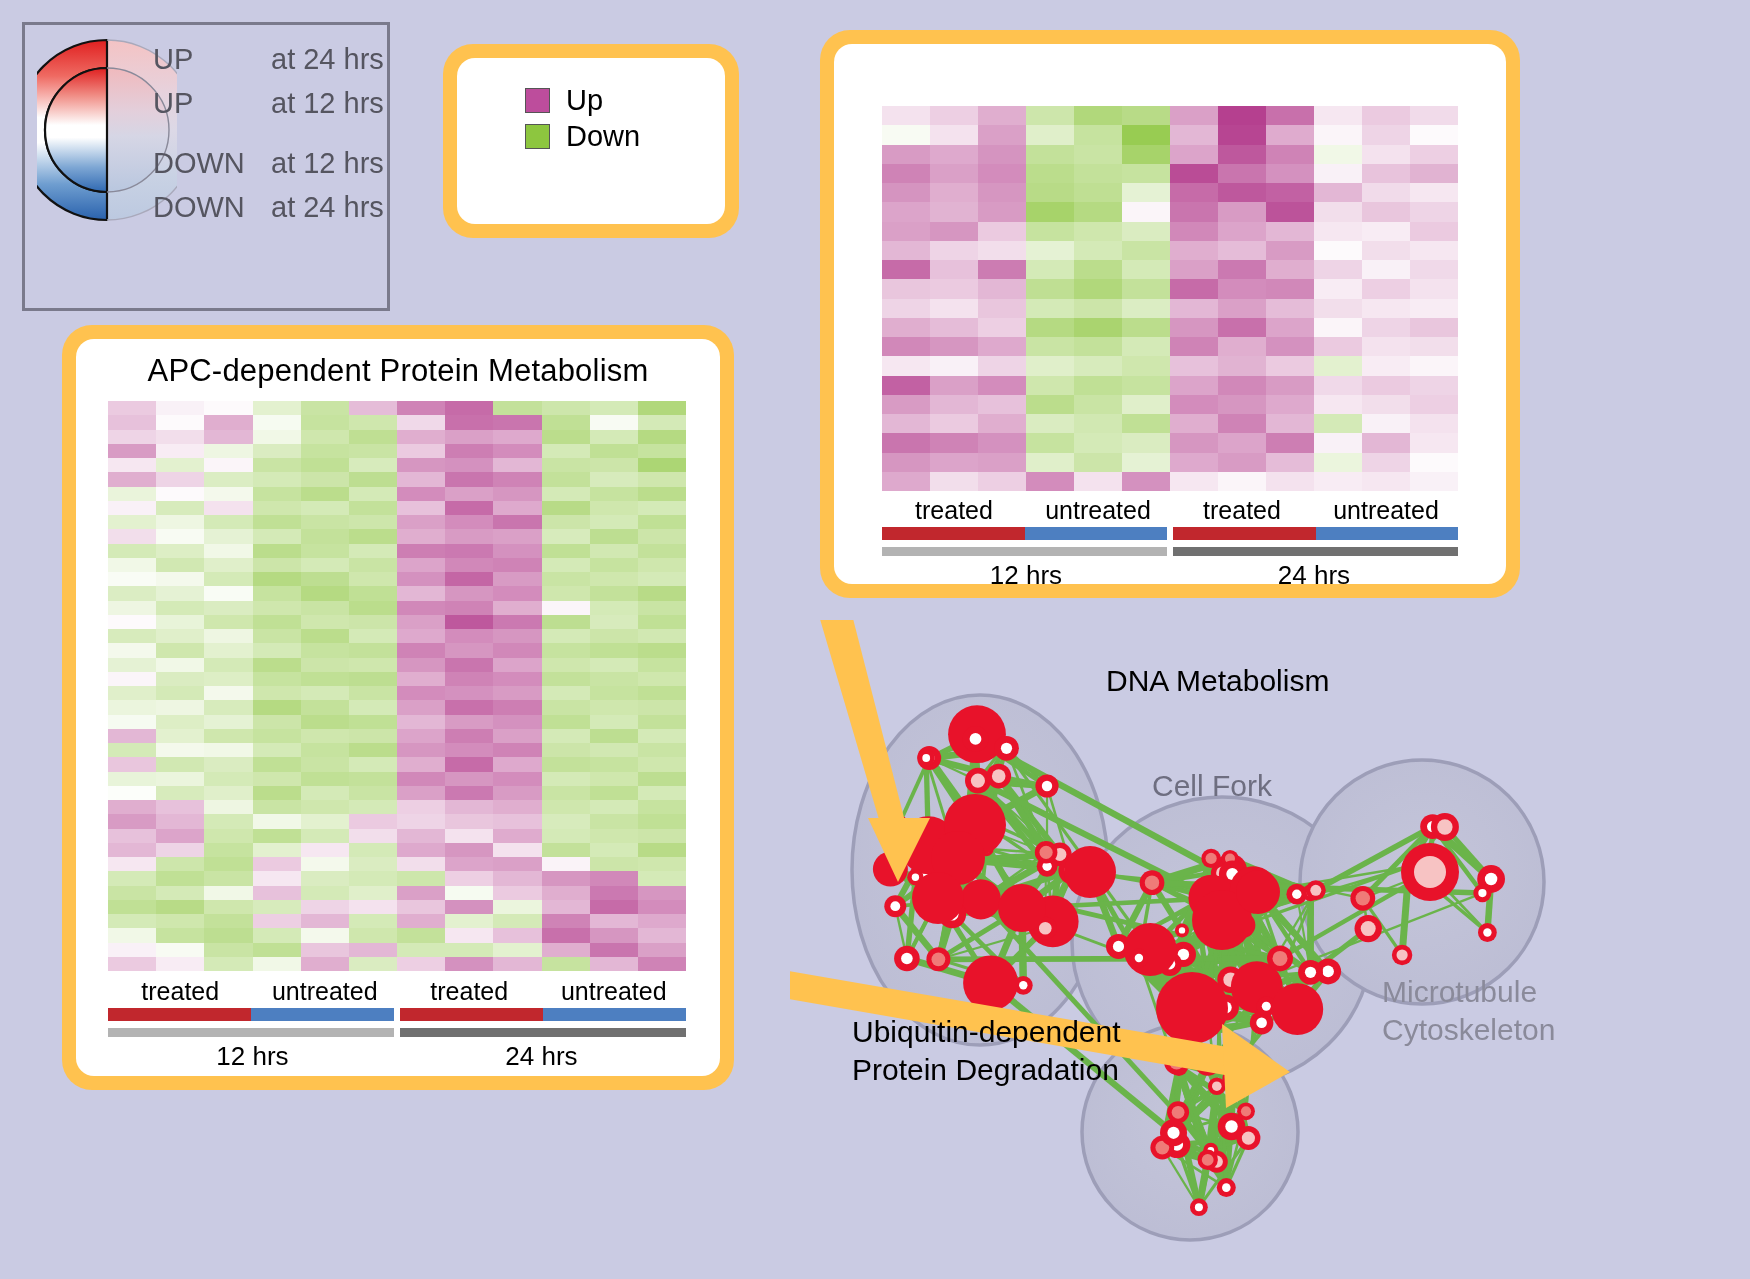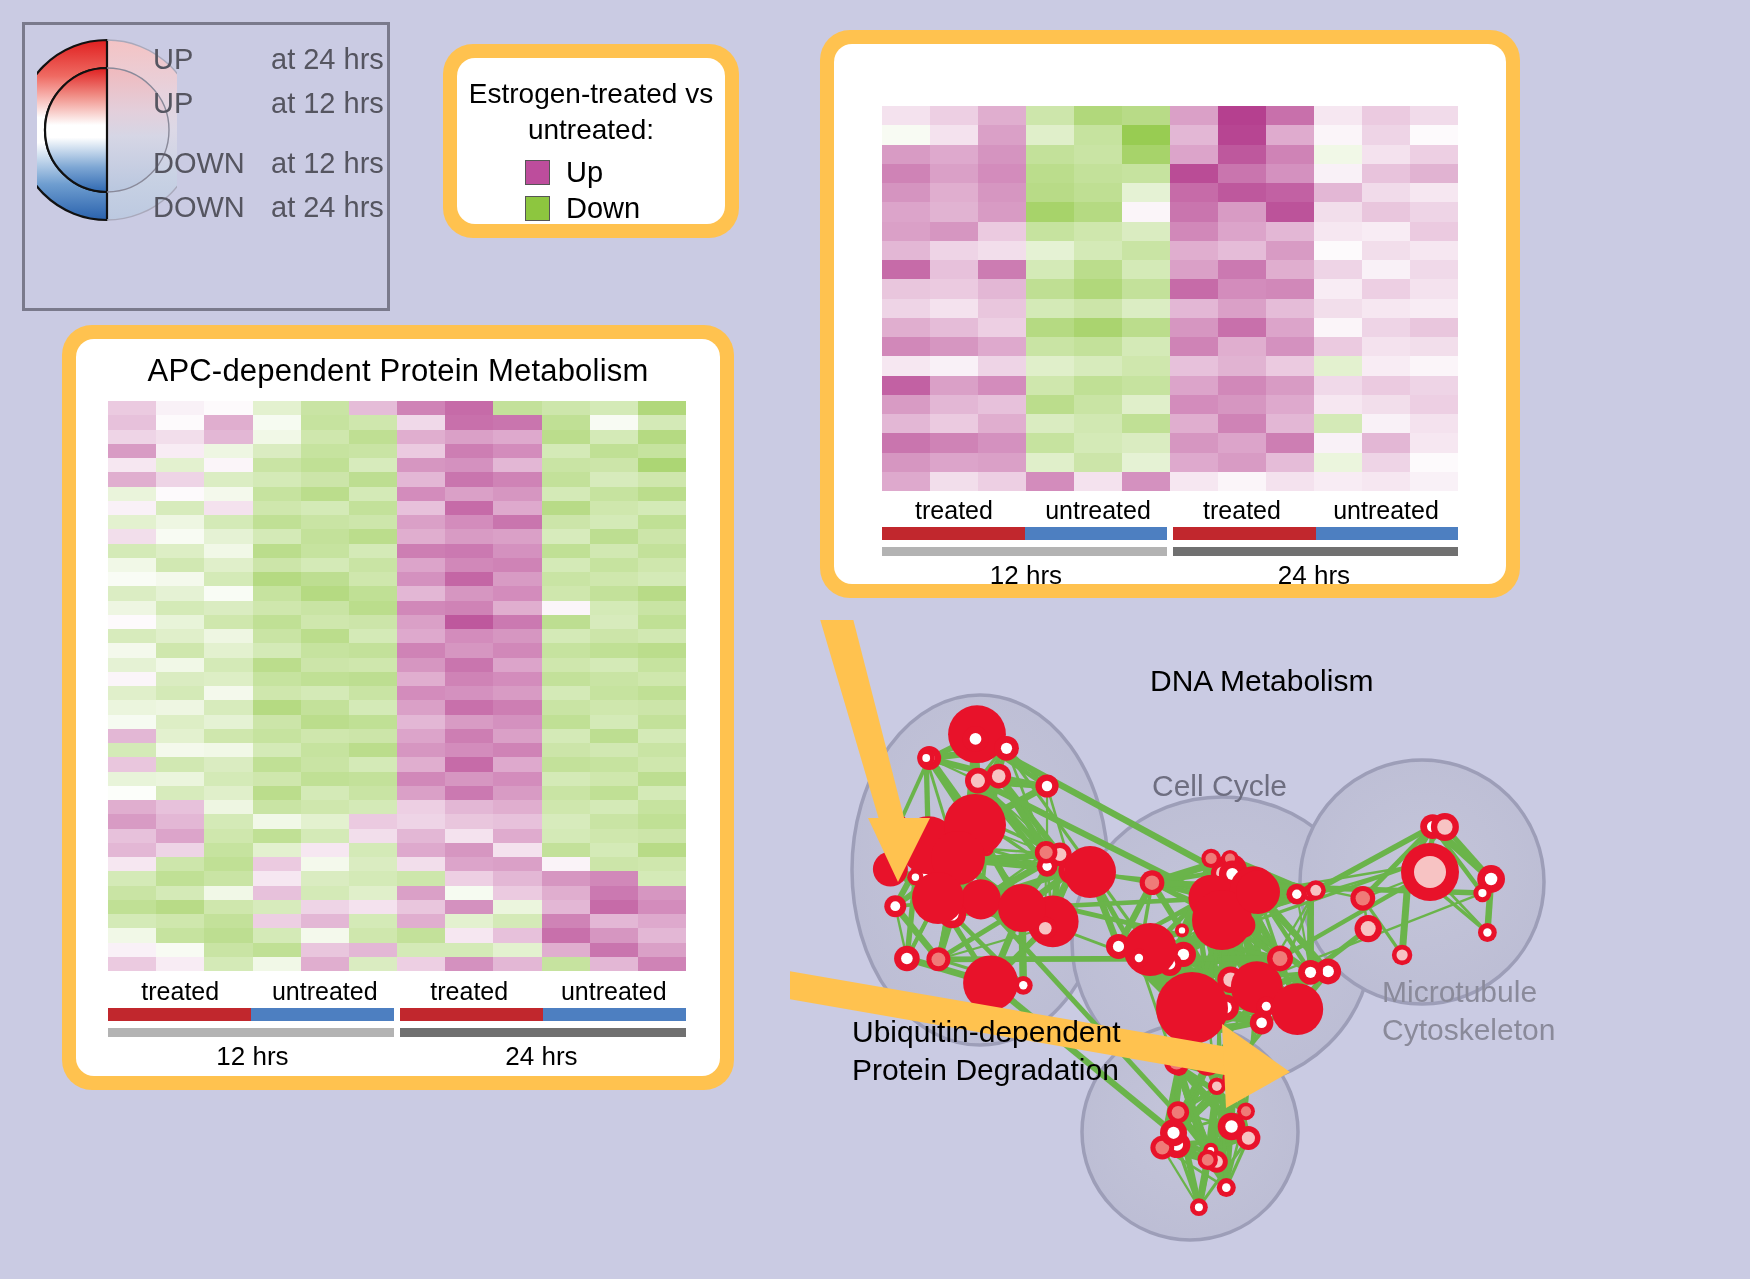--- a/index.html
+++ b/index.html
@@ -118,21 +118,21 @@
   .hm-axis .time-row > div { text-align: center; }
 
   
   #network { position: absolute; left: 790px; top: 620px; width: 960px; height: 659px; }
   .net-label {
     position: absolute;
     font-size: 30px;
     line-height: 38px;
     white-space: pre-line;
   }
-  #label-dna { left: 316px; top: 42px; color: #000; margin-left: 44px; }
+  #label-dna { left: 316px; top: 42px; color: #000; }
   #label-cc { left: 362px; top: 147px; color: #6e6e80; }
   #label-mt { left: 592px; top: 353px; color: #8a8a9a; }
   #label-ub { left: 62px; top: 393px; color: #000; }
 </style>
 </head>
 <body>
 
 <div id="circle-legend">
   <svg class="cl-diagram" viewBox="0 0 140 190">
     <defs>
@@ -194,22 +194,20 @@
     <div class="cl-row">
       <span class="dir">DOWN</span>
       <span class="tm">at 24 hrs</span>
     </div>
   </div>
 
 </div>
 
 <div id="key-panel" class="orange-panel">
   <div class="inner">
-    <div class="key-title">Estrogen-treated
-vs untreated:</div>
     <div class="key-items">
       <div class="key-item">
         <span class="key-swatch" id="sw-up" style="background: rgb(189, 77, 156);"></span>
         <span class="key-label">Up</span>
       </div>
       <div class="key-item">
         <span class="key-swatch" id="sw-down" style="background: rgb(141, 198, 63);"></span>
         <span class="key-label">Down</span>
       </div>
     </div>
@@ -1874,18 +1872,18 @@
       <path d="M78,198 L140,198 L108,262 Z" fill="#ffc24f"></path>
     </g>
 
     <g>
       <path d="M-380,313 L-372,287 L455,430 L452,458 Z" fill="#ffc24f"></path>
       <path d="M432,404 L500,452 L436,488 Z" fill="#ffc24f"></path>
     </g>
   </svg>
 
   <div class="net-label" id="label-dna">DNA Metabolism</div>
-  <div class="net-label" id="label-cc">Cell Cycle</div>
+  <div class="net-label" id="label-cc">Cell Fork</div>
   <div class="net-label" id="label-mt">Microtubule
 Cytoskeleton</div>
   <div class="net-label" id="label-ub">Ubiquitin-dependent
 Protein Degradation</div>
 </div>
 
 </body></html>

